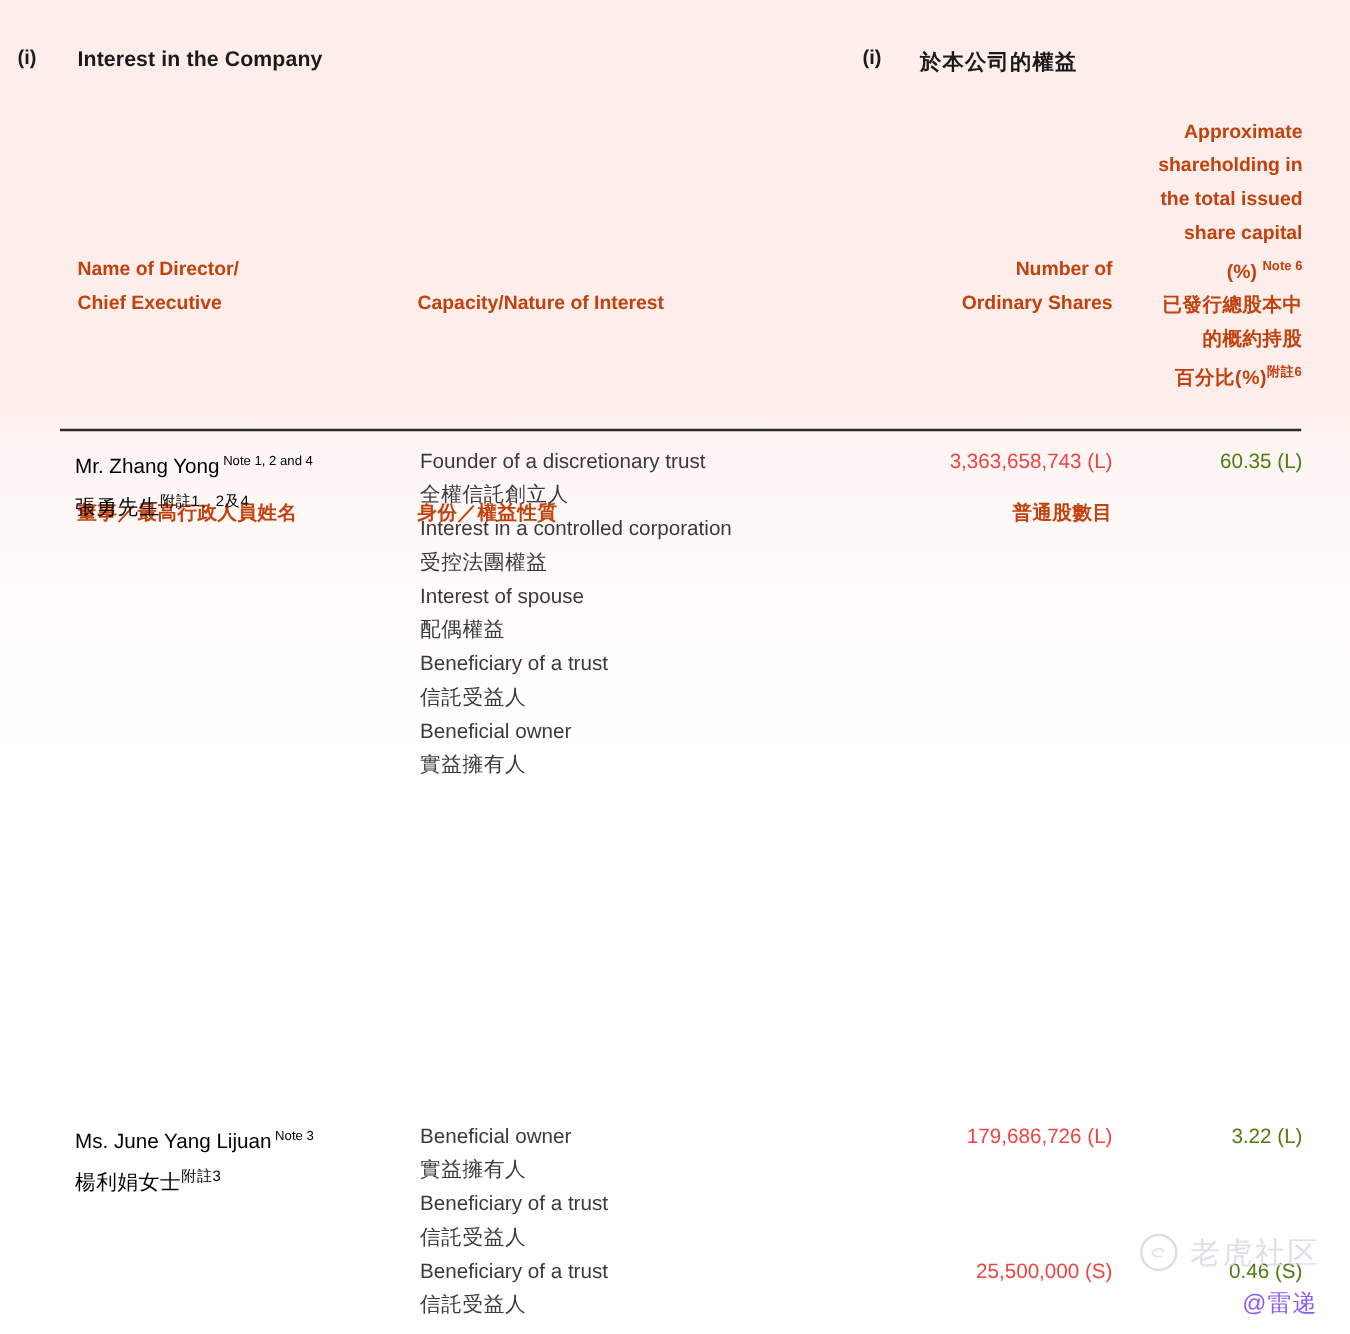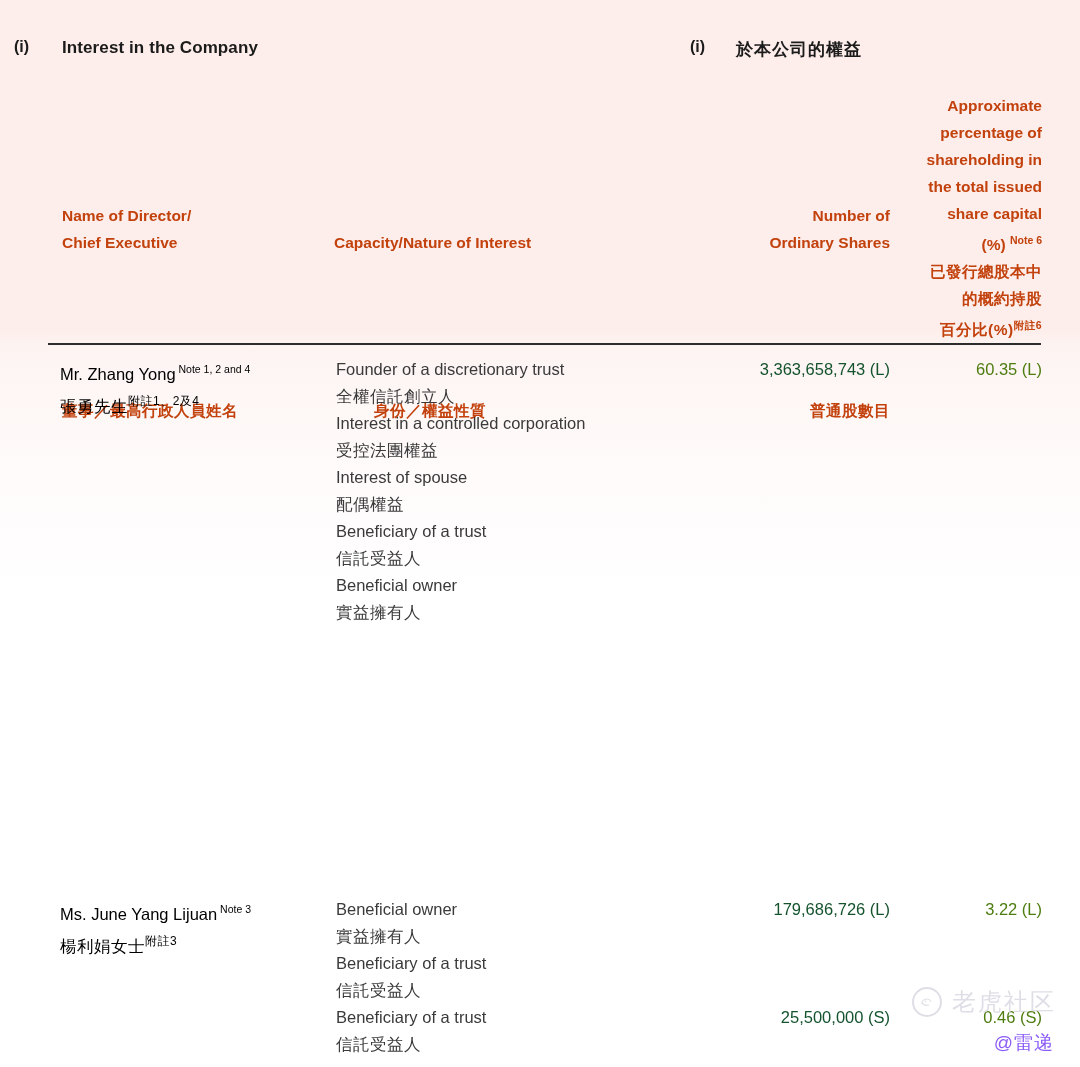--- a/index.html
+++ b/index.html
@@ -54,21 +54,21 @@
   
   .thead { position: absolute; top: 92px; left: 0; right: 0; height: 252px; }
   .th { position: absolute; font-weight: bold; color: #c2410c; line-height: 27px; }
   .th .en { font-size: 15.5px; display:block; }
   .th .zh { font-size: 15.5px; display:block; letter-spacing: .5px; }
   .th-name { left: 62px; top: 110px; }
   .th-cap  { left: 334px; top: 137px; }
   .th-num  { right: 190px; top: 110px; text-align: right; }
   .th-pct  { right: 38px; top: 0px; text-align: right; width: 210px; }
   .th-name-zh { left: 62px; top: 305px; }
-  .th-cap-zh  { left: 334px; top: 305px; margin-left: 40px; }
+  .th-cap-zh  { left: 334px; top: 305px; }
   .th-num-zh  { right: 190px; top: 305px; text-align: right; }
   .sup { font-size: 10.5px; vertical-align: super; font-weight: bold; }
 
   .rule {
     position: absolute; top: 343px; left: 48px; width: 993px;
     border-top: 2.2px solid #2c2c2c; z-index: 3;
   }
 
   
   .tbody { position: absolute; top: 356px; left: 0; right: 0; }
@@ -79,21 +79,21 @@
     font-size: 16.5px; line-height: 27px; color: #000000;
   }
   .c-name .zh { letter-spacing: .5px; }
   .c-cap {
     position: absolute; left: 336px; width: 380px;
     font-size: 16.5px; line-height: 27px; color: #3a3a3a;
   }
   .c-cap .zh { letter-spacing: .5px; }
   .c-num {
     position: absolute; right: 190px; width: 260px; text-align: right;
-    font-size: 16.5px; line-height: 27px; color: #14532d;
+    font-size: 16.5px; line-height: 27px; color: #ef4444;
   }
   .c-pct {
     position: absolute; right: 38px; width: 150px; text-align: right;
     font-size: 16.5px; line-height: 27px; color: #4d7c0f;
   }
   .nsup { font-size: 10.5px; vertical-align: super; }
   .nsup-zh { font-size: 12px; vertical-align: super; }
 
   
   .wm-tiger {
@@ -138,21 +138,20 @@
       <span class="en">Capacity/Nature of Interest</span>
     </div>
 
     <div class="th th-num">
       <span class="en">Number of</span>
       <span class="en">Ordinary Shares</span>
     </div>
 
     <div class="th th-pct">
       <span class="en">Approximate</span>
-      <span class="en">percentage of</span>
       <span class="en">shareholding in</span>
       <span class="en">the total issued</span>
       <span class="en">share capital</span>
       <span class="en"><span>(%)</span> <span class="sup">Note 6</span></span>
       <span class="zh">已發行總股本中</span>
       <span class="zh">的概約持股</span>
       <span class="zh"><span>百分比(%)</span><span class="sup">附註6</span></span>
     </div>
 
     <div class="th th-name-zh">

